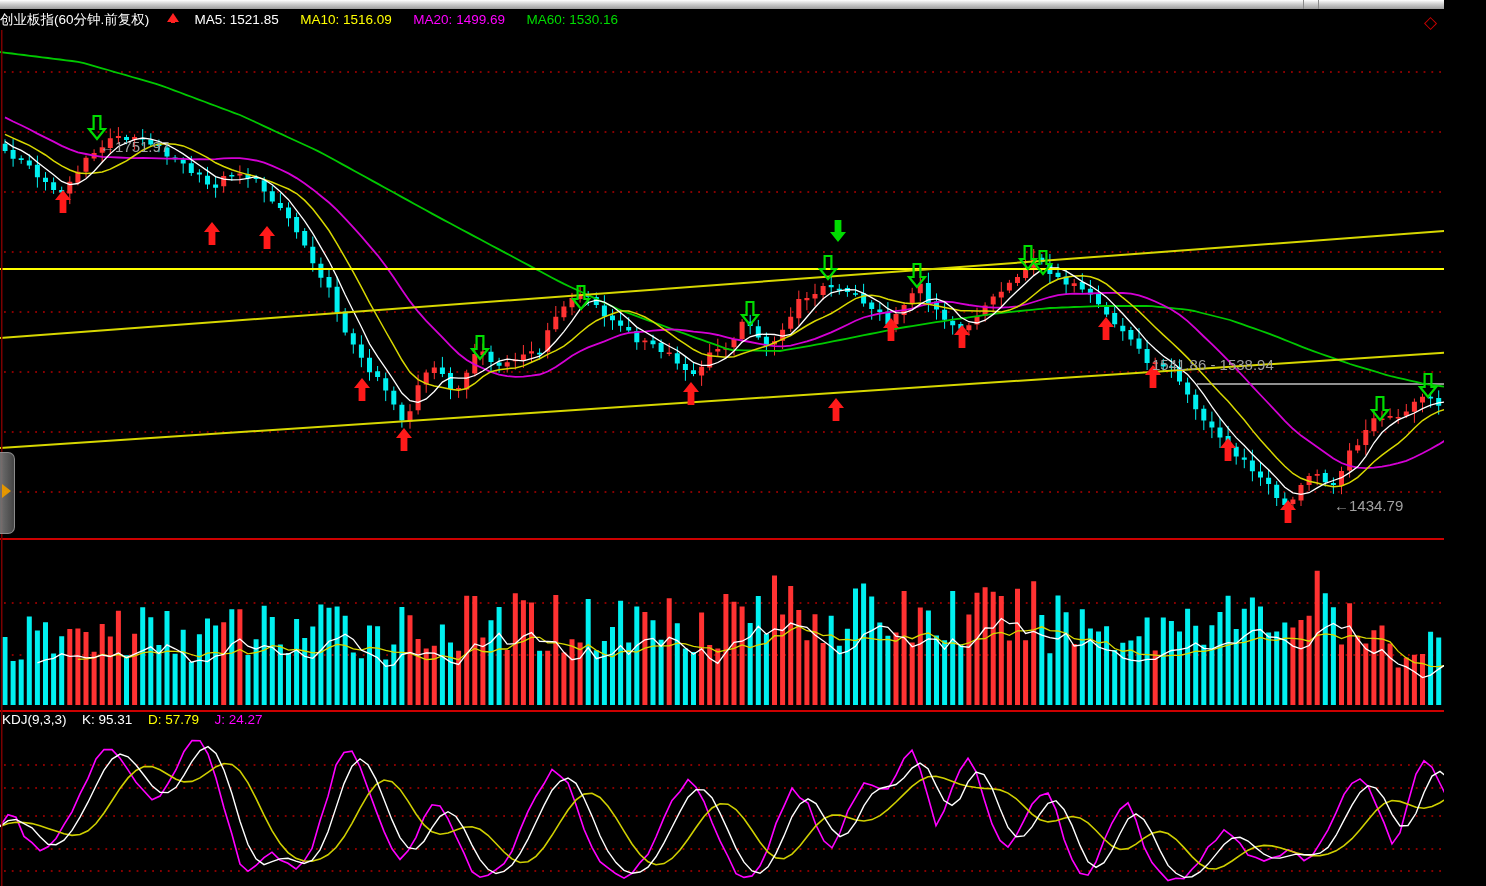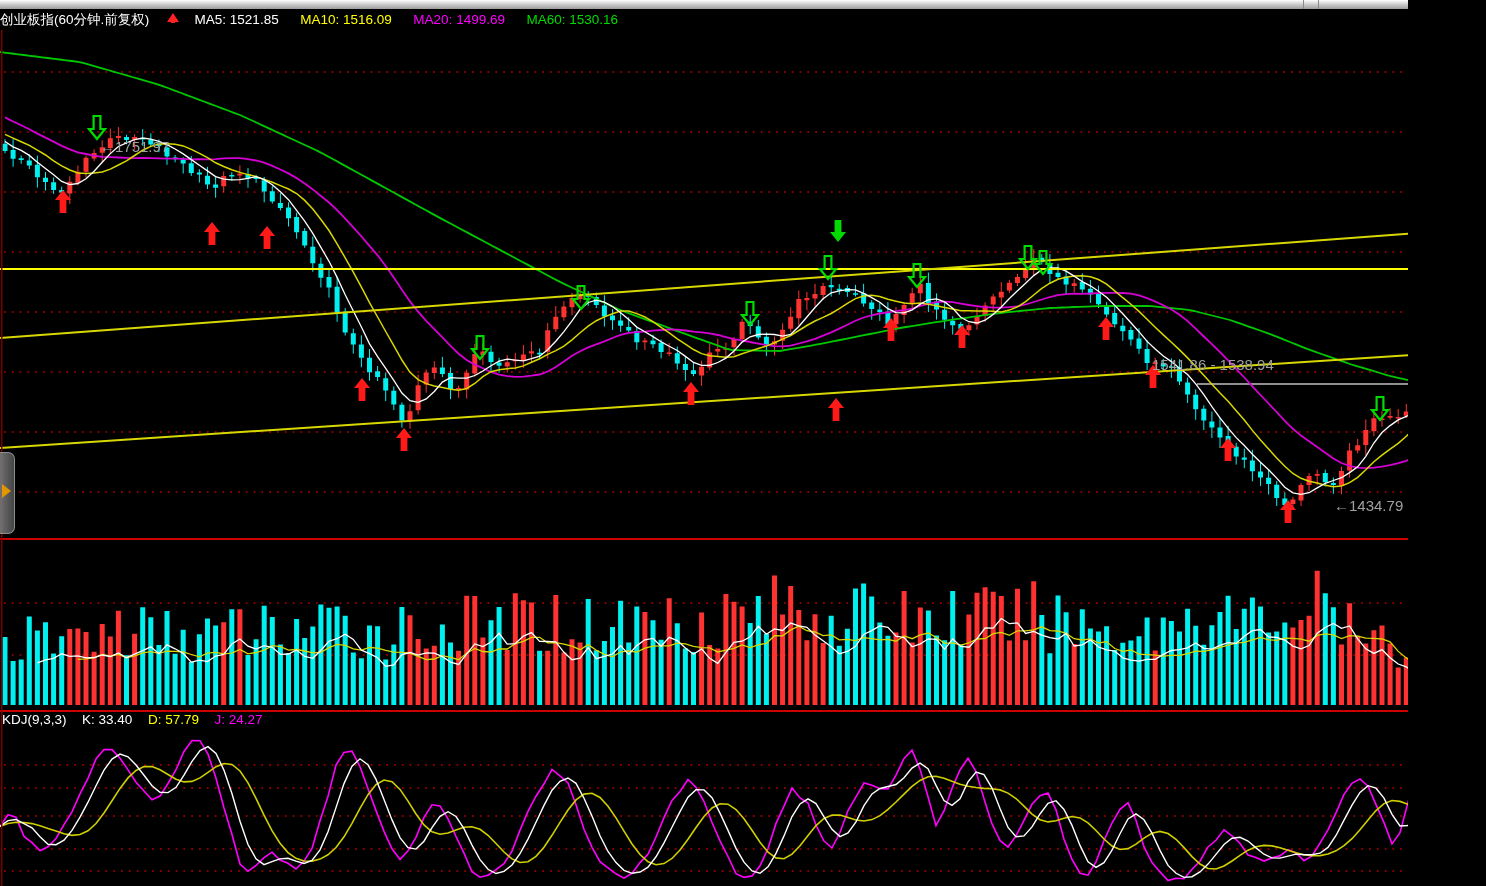--- a/index.html
+++ b/index.html
@@ -1,17 +1,17 @@
 <!DOCTYPE html>
 <html><head>
 <meta charset="utf-8">
 <style>
   html,body{margin:0;padding:0;background:#000;}
   .stage{position:relative;width:1408px;height:886px;background:#000;overflow:hidden;
-         font-family:"Liberation Sans","DejaVu Sans",sans-serif;}
+         font-family:"Liberation Sans","DejaVu Sans",sans-serif;padding-left:36px;}
   .topstrip{position:absolute;left:0;top:0;width:1486px;height:9px;
             background:linear-gradient(#ffffff,#cfcfcf 45%,#9e9e9e);}
   .topstrip .seg{position:absolute;top:0;height:9px;width:1px;background:#8a8a8a;}
   .hdr{position:absolute;left:0;top:9px;width:1486px;height:21px;background:#000;
        font-size:13.5px;line-height:21px;white-space:nowrap;}
   .hdr span{vertical-align:top;}
   .t-white{color:#ffffff;} .t-yellow{color:#ffff00;} .t-magenta{color:#ff00ff;}
   .t-green{color:#00dc00;}
   .hsp{display:inline-block;width:14px;}
   .uparrow-glyph{display:inline-block;width:0;height:0;border-left:6px solid transparent;
@@ -178,21 +178,21 @@
     <span class="restorebox">
         <span class="bar"></span>
       </span>
   </div>
 
 
   <div class="paneheader" style="left:2px;top:712px;">
     <span class="t-white">KDJ(9,3,3)</span>
     <span class="hsp" style="width:8px"></span>
     <span class="t-white">K:</span>
-    <span class="t-white">33.40</span>
+    <span class="t-white">95.31</span>
     <span class="hsp" style="width:8px"></span>
     <span class="t-yellow">D:</span>
     <span class="t-yellow">57.79</span>
     <span class="hsp" style="width:8px"></span>
     <span class="t-magenta">J:</span>
     <span class="t-magenta">24.27</span>
   </div>
 
   <div class="anno" style="left:100px;top:138px;">←1751.97</div>
   <div class="anno" style="left:1152px;top:356px;">1541.86 - 1538.94</div>

